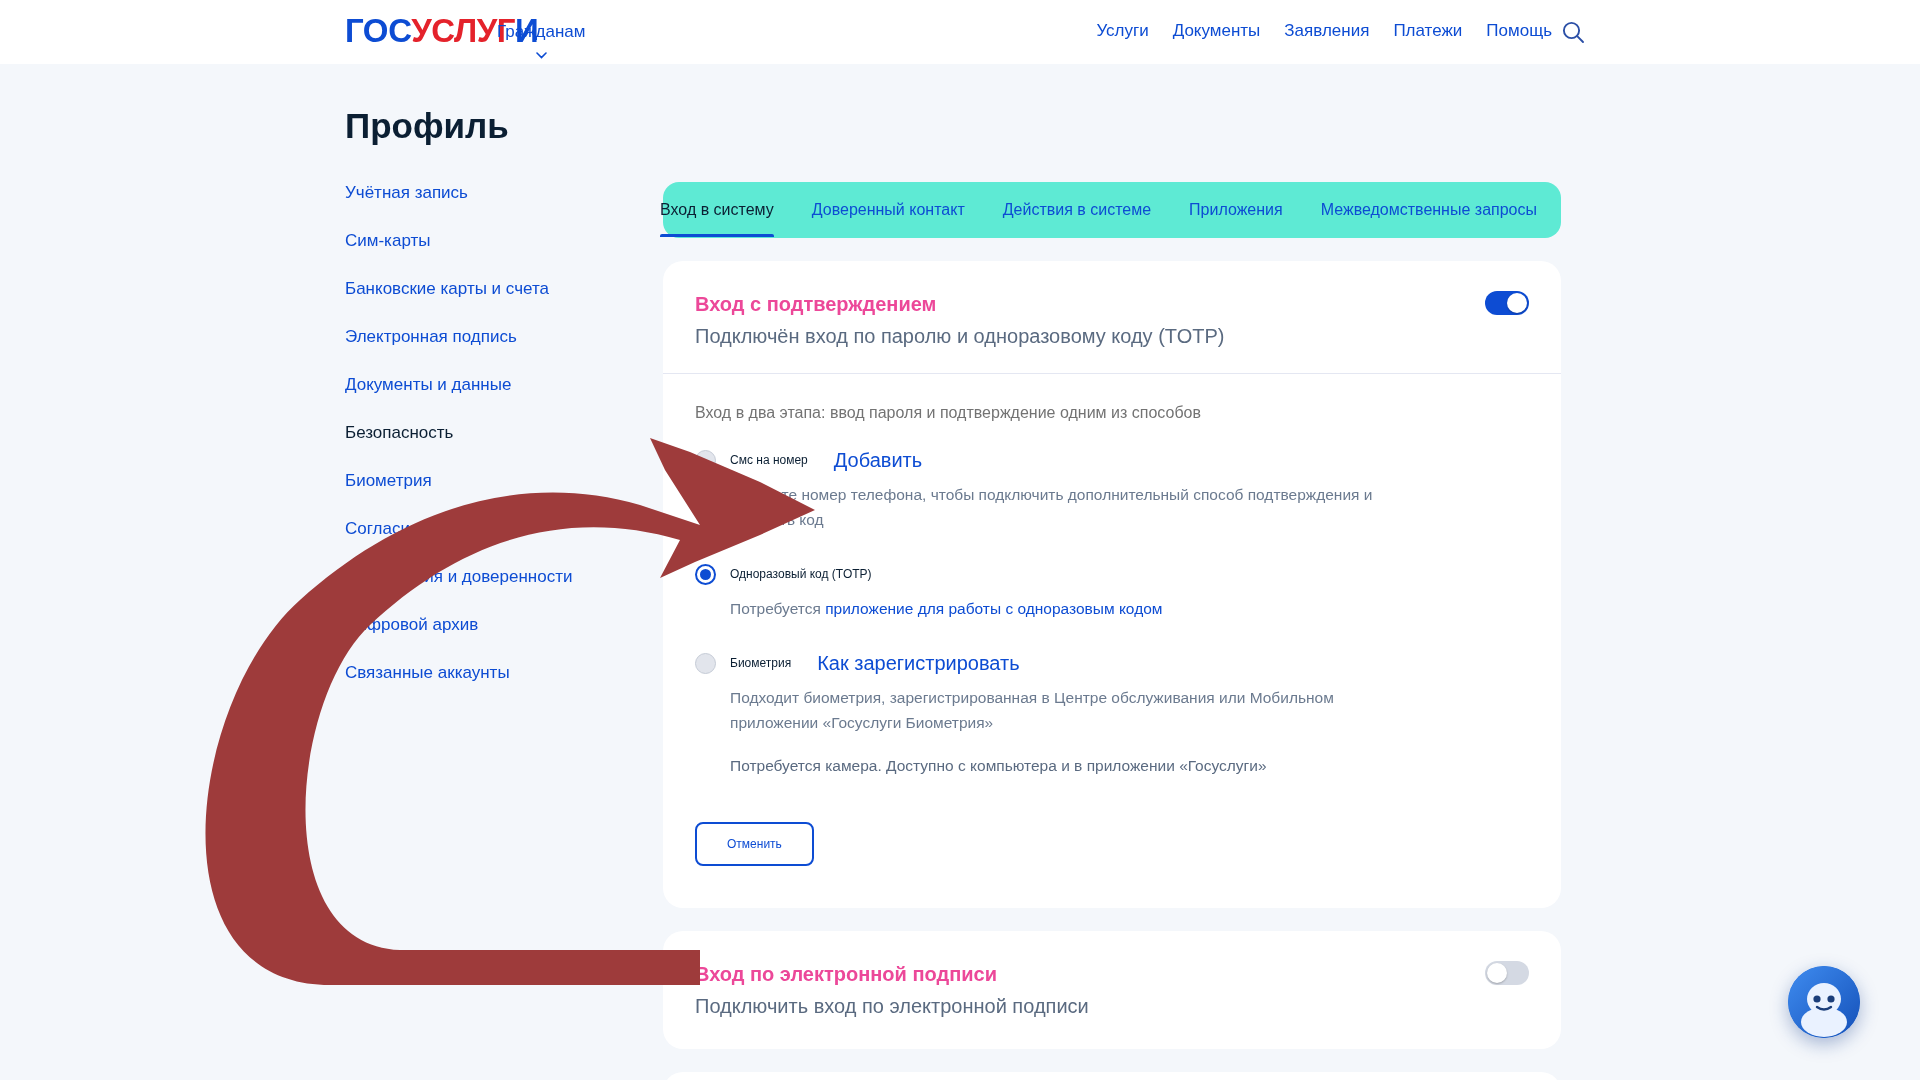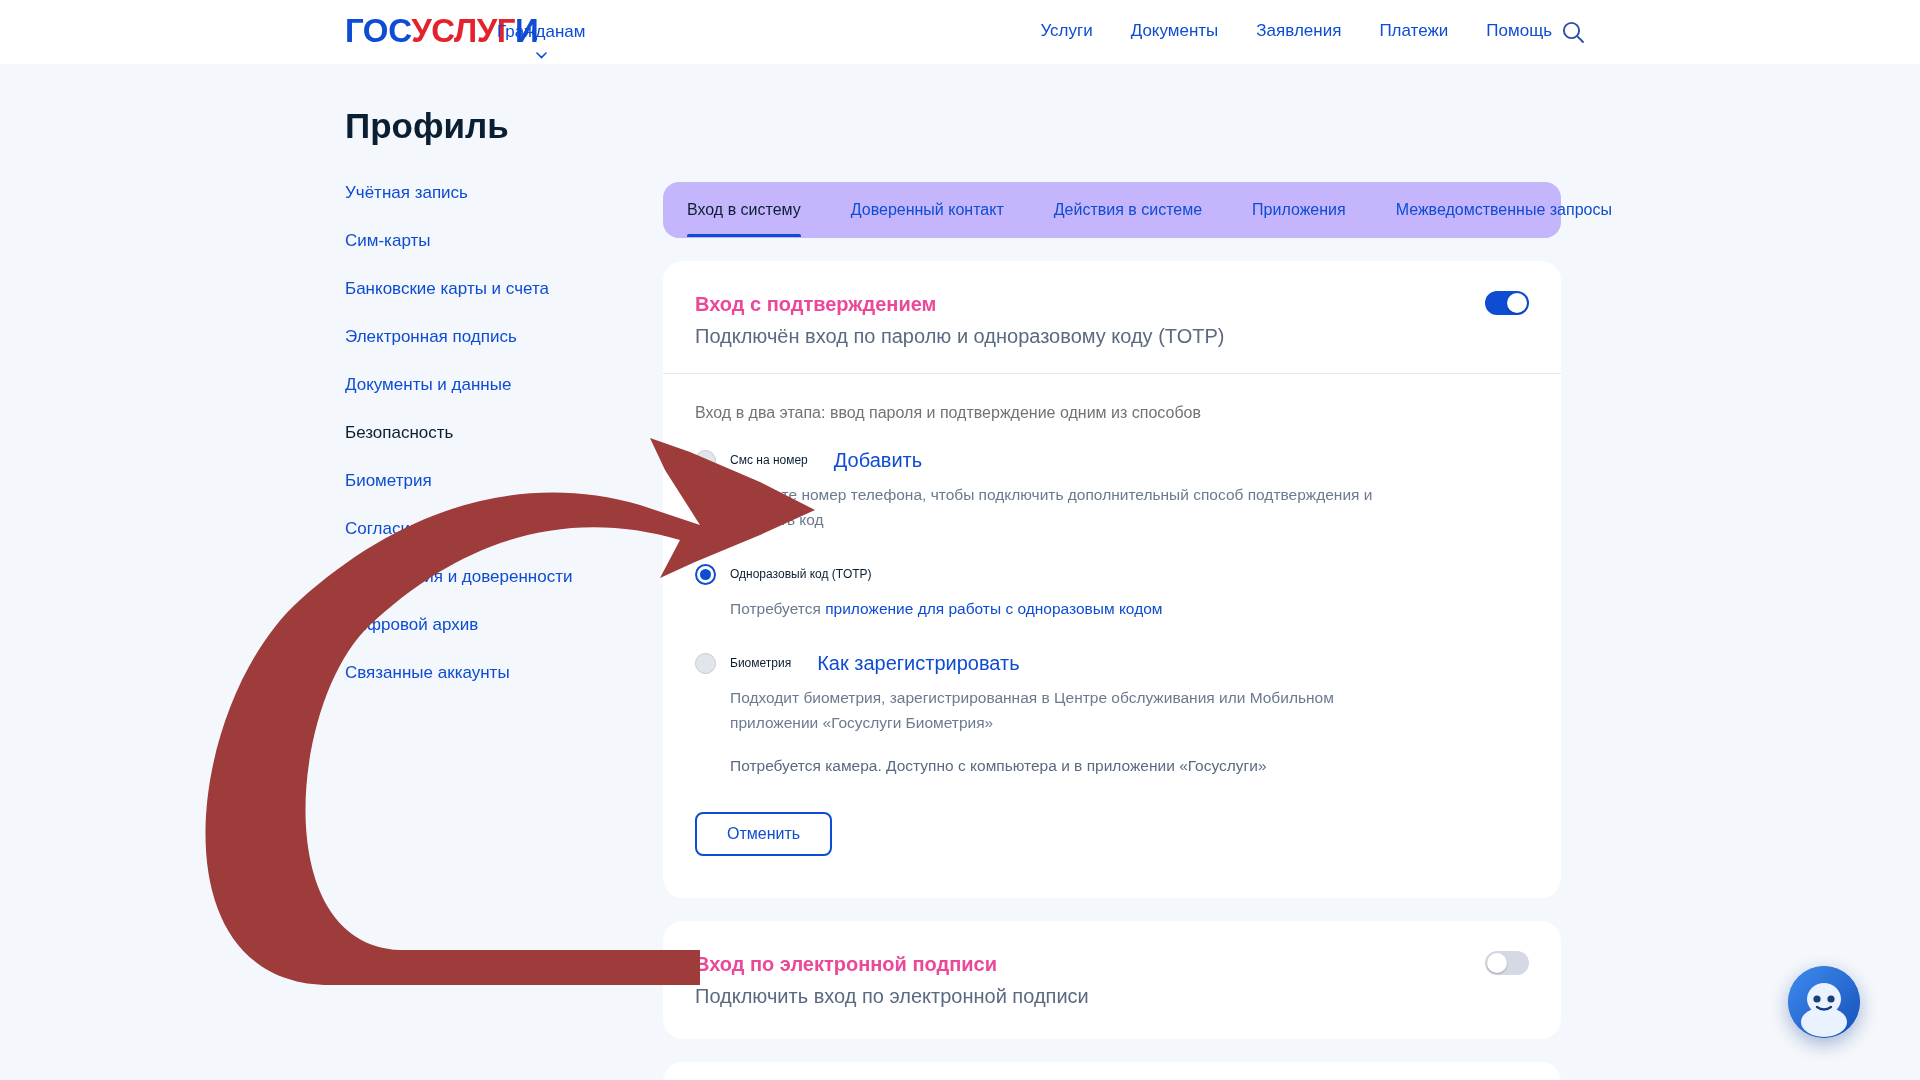--- a/index.html
+++ b/index.html
@@ -30,21 +30,21 @@
     position: absolute; left: 497px; top: 22px;
     display: flex; align-items: center; gap: 9px;
     font-size: 17px; color: #0D4CD3; cursor: pointer; white-space: nowrap; flex-direction: column;
   }
   .chev {
     width: 11px; height: 7px; display: inline-block; position: relative; top: 1px;
   }
   .chev svg { display: block; }
   .navmain {
     position: absolute; right: 368px; top: 21px;
-    display: flex; align-items: center; gap: 38px;
+    display: flex; align-items: center; gap: 24px;
   }
   .navmain a {
     font-size: 17px; color: #0D4CD3; text-decoration: none; white-space: nowrap;
   }
   .search-btn {
     position: absolute; right: 333px; top: 18px;
     width: 28px; height: 28px; cursor: pointer;
   }
 
   
@@ -61,24 +61,25 @@
     display: block; font-size: 17px; line-height: 22px;
     color: #0D4CD3; text-decoration: none; margin-bottom: 26px; white-space: nowrap;
   }
   .sidebar .sb-item.active { color: #0B1F33; }
 
   
   .main { position: absolute; left: 663px; top: 182px; width: 900px; }
 
   
   .tabs {
-    background: #c4b5fd; border-radius: 16px;
+    background: #5eead4; border-radius: 16px;
     height: 56px; display: flex; align-items: center;
-    padding: 0 24px; gap: 12px; width: 898px;
+    padding: 0 24px; gap: 0; width: 898px;
     box-shadow: 0 0 0 0 rgba(0,0,0,0);
+    justify-content: flex-end;
   }
   .tab {
     position: relative; font-size: 16px; color: #0D4CD3;
     padding: 17px 0 18px 0; margin-right: 38px; cursor: pointer; white-space: nowrap;
   }
   .tab:last-child { margin-right: 0; }
   .tab.active { color: #0B1F33; }
   .tab.active::after {
     content: ""; position: absolute; left: 0; right: 0; bottom: 0;
     height: 3px; background: #0D4CD3; border-radius: 2px 2px 0 0;
@@ -137,25 +138,25 @@
   }
   .opt-desc {
     margin: 10px 0 0 35px; font-size: 15.5px; color: #6B7A8F;
     line-height: 25px; max-width: 660px;
   }
   .opt-desc a { color: #0D4CD3; text-decoration: none; }
   .opt-desc.dark { color: #5A6A80; }
   .gap-lg { height: 26px; }
 
   .btn-outline {
-    margin-top: 30px;
+    margin-top: 40px;
     display: inline-flex; align-items: center; justify-content: center;
     height: 44px; padding: 0 30px;
     border: 2px solid #0D4CD3; border-radius: 8px;
-    color: #0D4CD3; font-size: 16px; background: #FFFFFF;
+    color: #0D4CD3; font-size: 12px; background: #FFFFFF;
     cursor: pointer; font-family: inherit;
   }
 
   .card-simple { padding: 30px 32px 32px 32px; position: relative; min-height: 112px; }
 
   
   .arrow-layer {
     position: absolute; left: 0; top: 0; width: 1920px; height: 1080px;
     pointer-events: none;
   }

